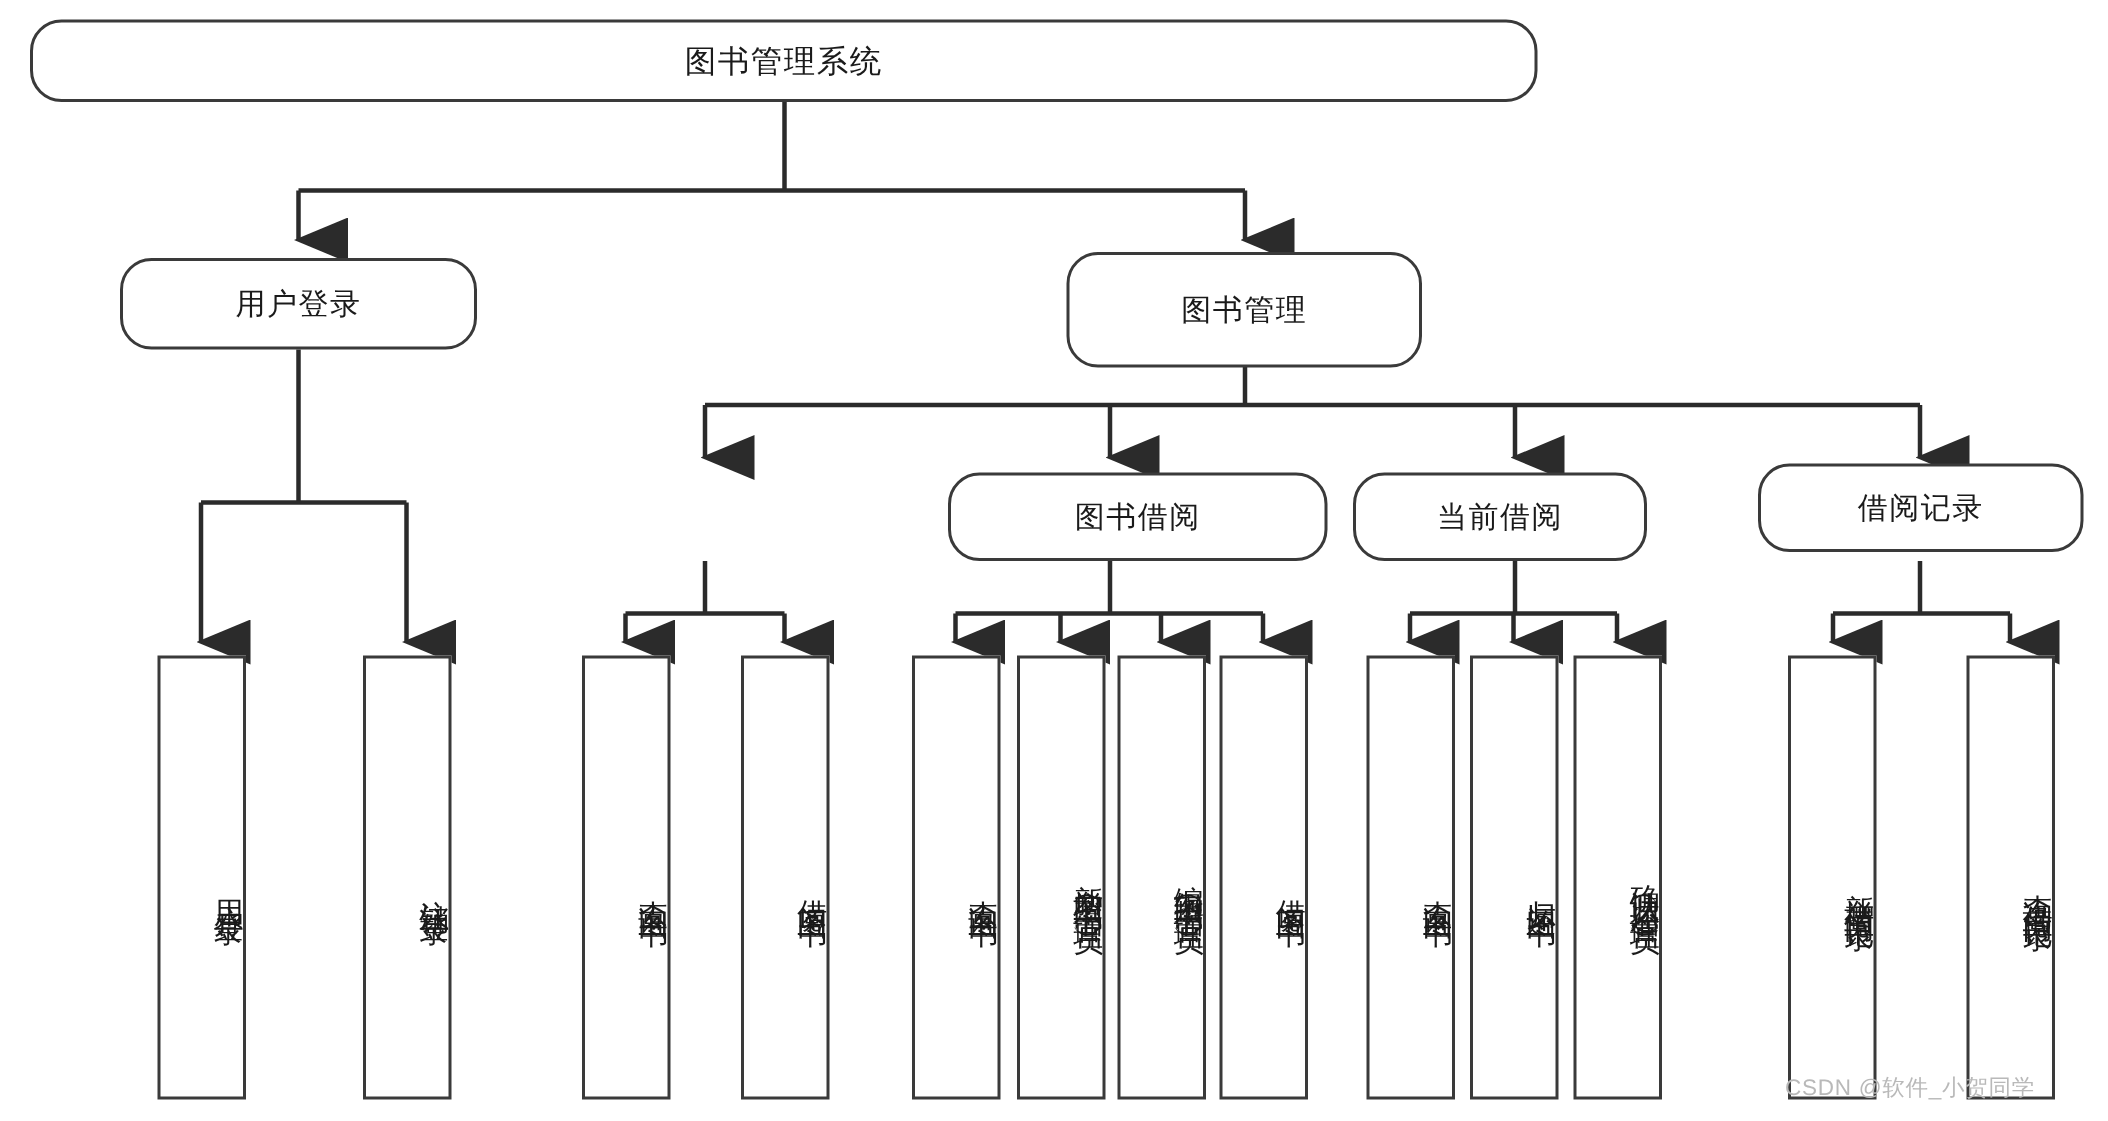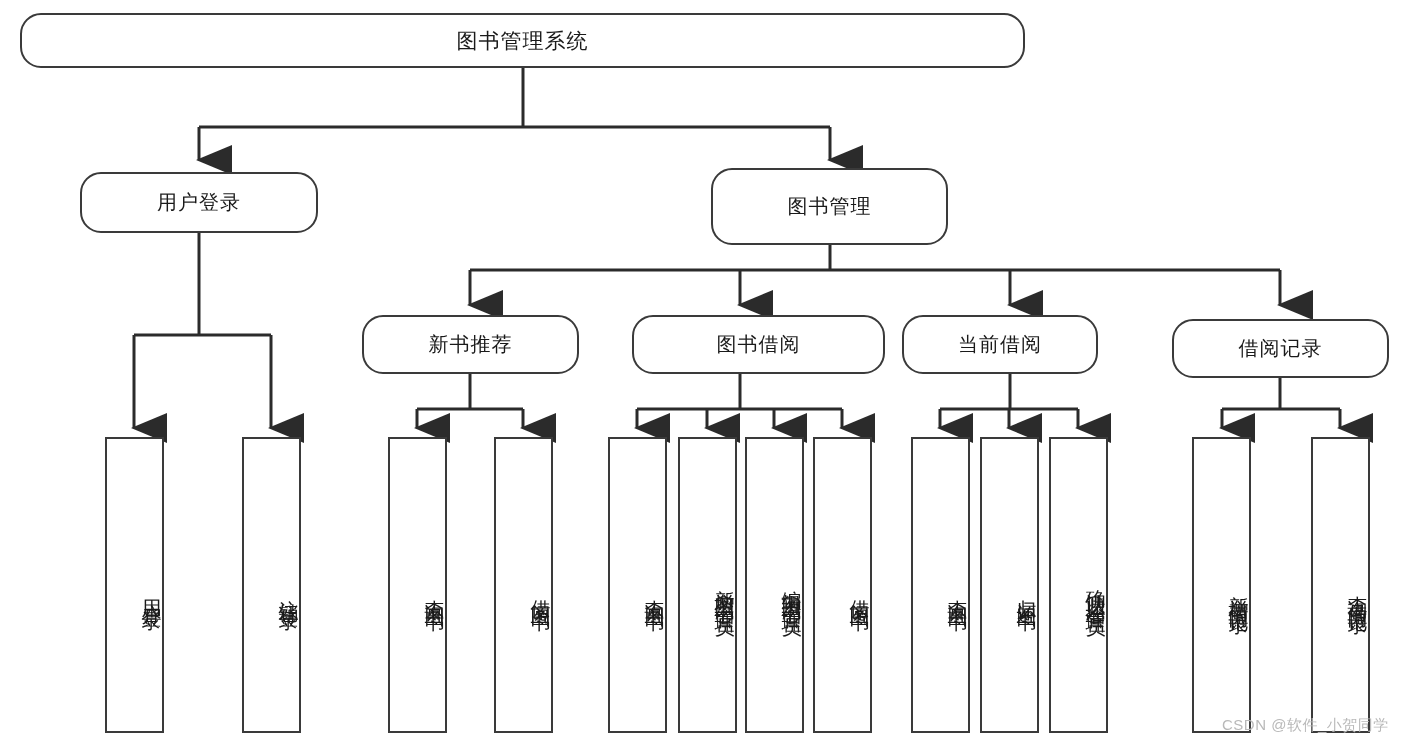--- a/index.html
+++ b/index.html
@@ -71,37 +71,36 @@
       <path d="M1222,409 L1222,428" marker-end="url(#arrow)"></path>
       <path d="M1340,409 L1340,428" marker-end="url(#arrow)"></path>
     </g>
   </svg>
 
   <div class="node h root" style="left:20px;top:13px;width:1005px;height:55px;">图书管理系统</div>
 
   <div class="node h" style="left:80px;top:172px;width:238px;height:61px;">用户登录</div>
   <div class="node h" style="left:711px;top:168px;width:237px;height:77px;">图书管理</div>
 
-  <div class="node h" style="left:362px;top:315px;width:217px;height:59px;">新书推荐</div>
   <div class="node h" style="left:632px;top:315px;width:253px;height:59px;text-align:right;">图书借阅</div>
   <div class="node h" style="left:902px;top:315px;width:196px;height:59px;">当前借阅</div>
-  <div class="node h" style="left:1172px;top:319px;width:217px;height:59px;">借阅记录</div>
+  <div class="node h" style="left:1172px;top:309px;width:217px;height:59px;">借阅记录</div>
 
   <div class="node v" style="left:105px;top:437px;width:59px;height:296px;">用户登录</div>
   <div class="node v" style="left:242px;top:437px;width:59px;height:296px;">注销登录</div>
 
   <div class="node v" style="left:388px;top:437px;width:59px;height:296px;">查询图书</div>
   <div class="node v" style="left:494px;top:437px;width:59px;height:296px;">借阅图书</div>
 
   <div class="node v" style="left:608px;top:437px;width:59px;height:296px;">查询图书</div>
   <div class="node v" style="left:678px;top:437px;width:59px;height:296px;">新增图书（管理员）</div>
   <div class="node v" style="left:745px;top:437px;width:59px;height:296px;">编辑图书（管理员）</div>
   <div class="node v" style="left:813px;top:437px;width:59px;height:296px;">借阅图书</div>
 
   <div class="node v" style="left:911px;top:437px;width:59px;height:296px;">查询图书</div>
   <div class="node v" style="left:980px;top:437px;width:59px;height:296px;">归还图书</div>
   <div class="node v" style="left:1049px;top:437px;width:59px;height:296px;">确认归还（管理员）</div>
 
   <div class="node v" style="left:1192px;top:437px;width:59px;height:296px;">新增借阅记录</div>
   <div class="node v" style="left:1311px;top:437px;width:59px;height:296px;">查询借阅记录</div>
 
-  <div class="watermark" style="left:1190px;top:716px;margin-left:32px;">CSDN @软件_小贺同学</div>
+  <div class="watermark" style="left:1190px;top:716px;">CSDN @软件_小贺同学</div>
 </div>
 
 </body></html>

